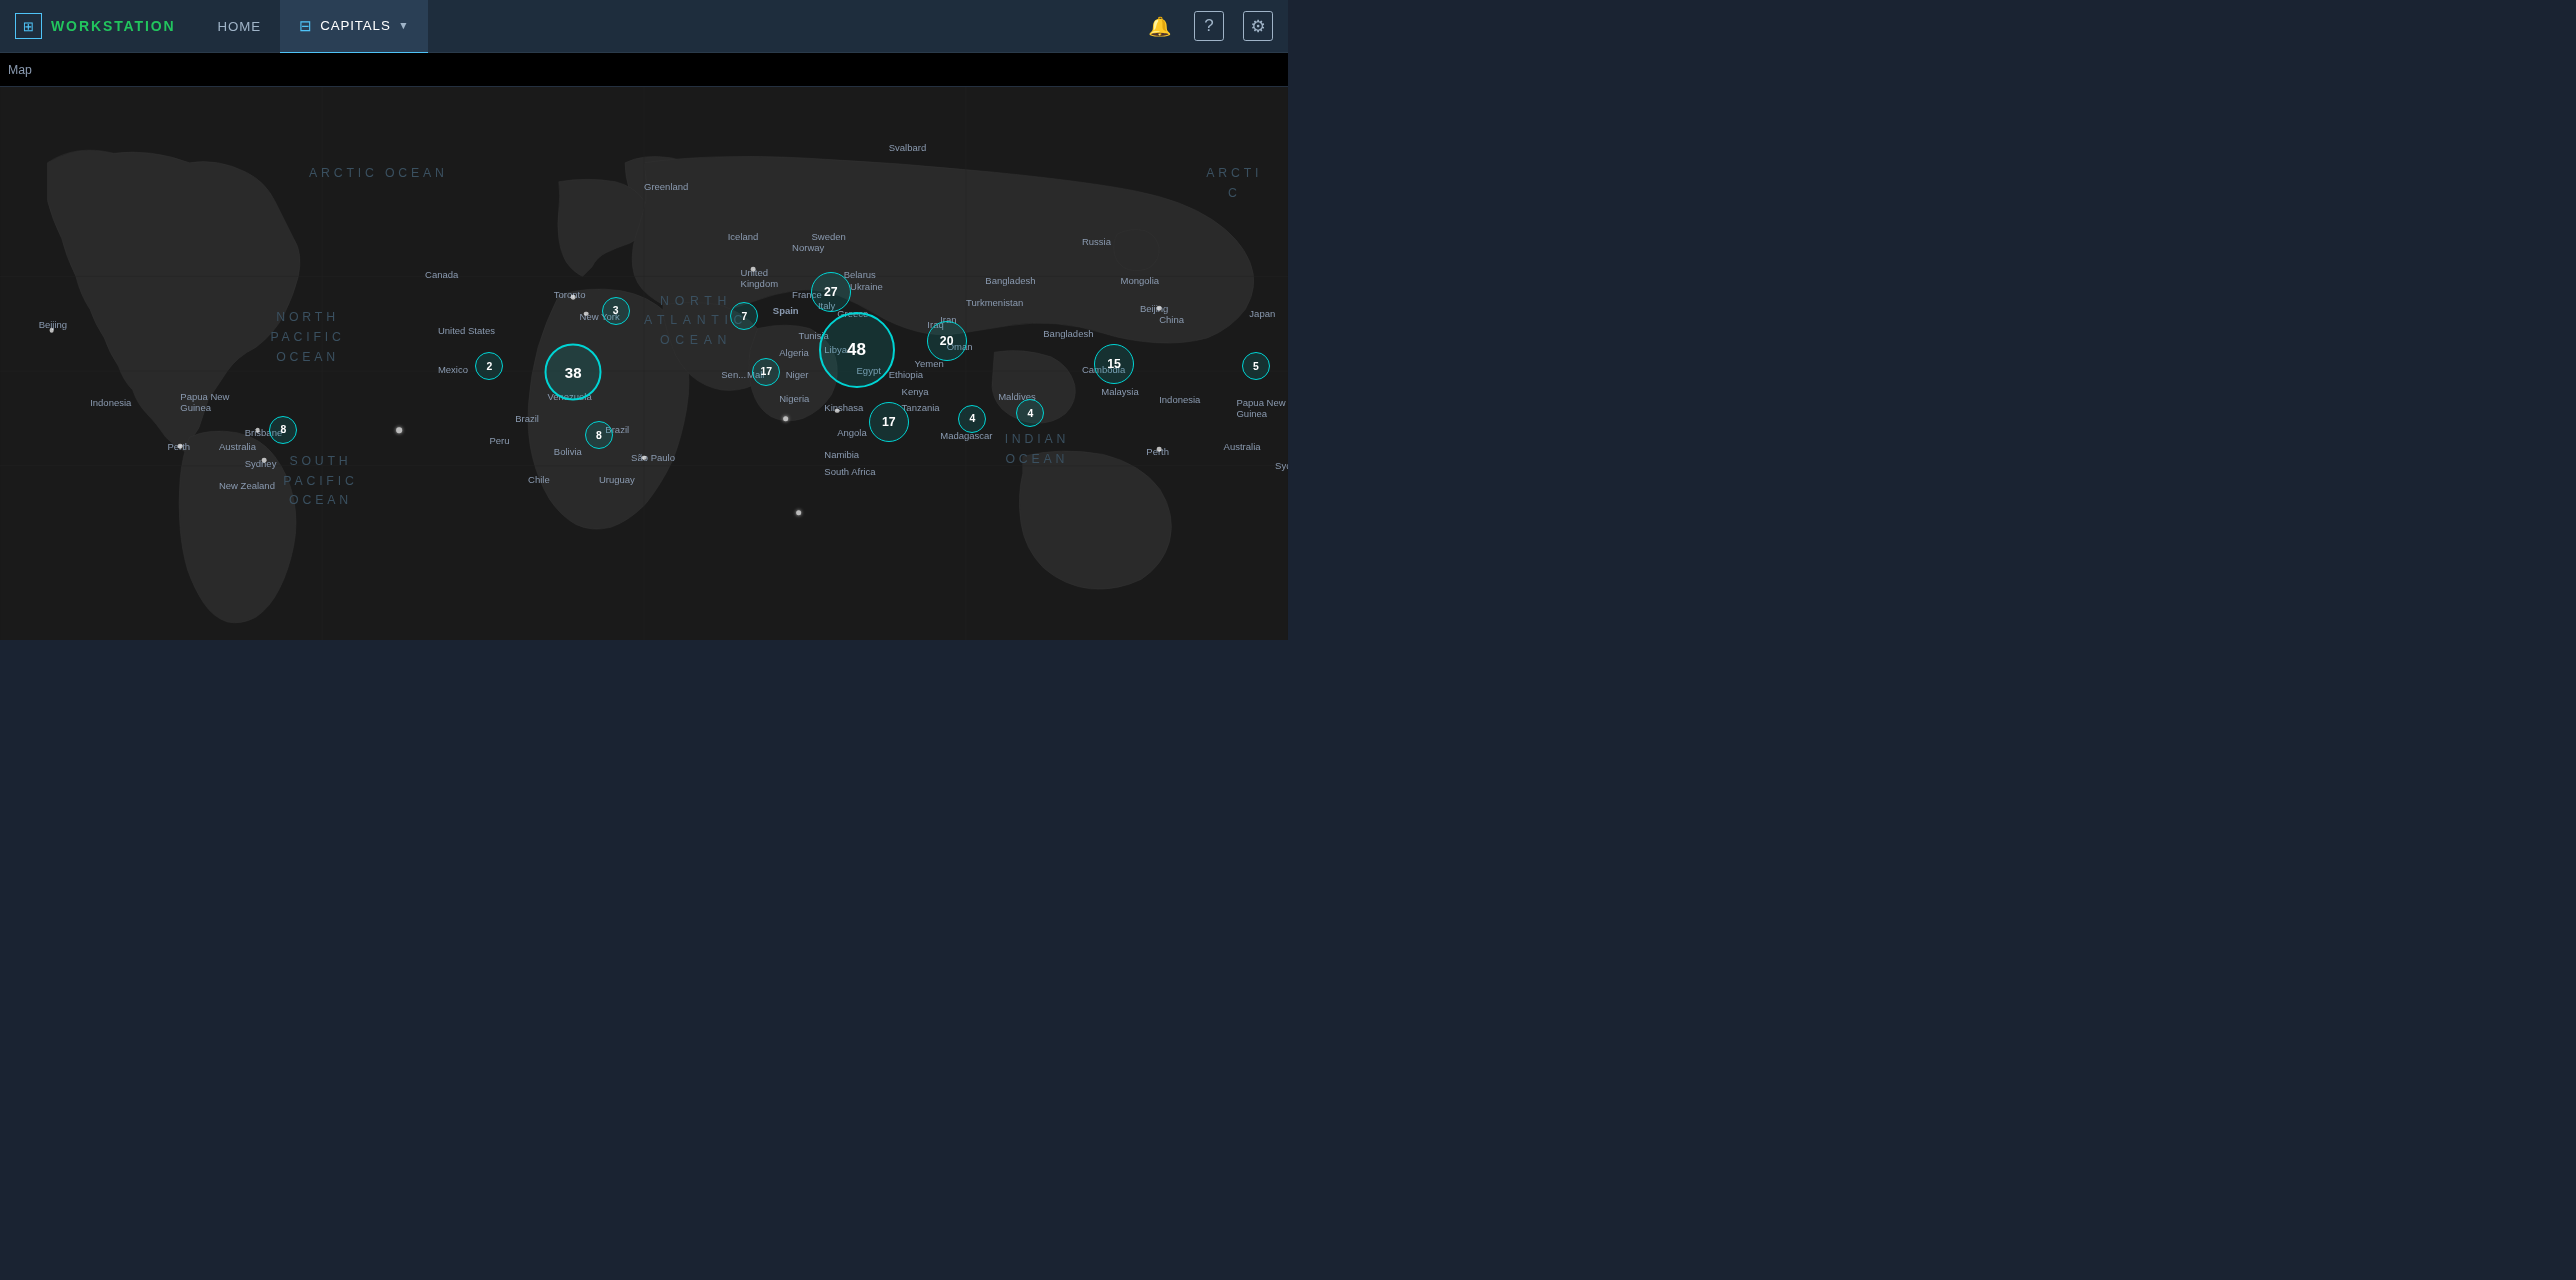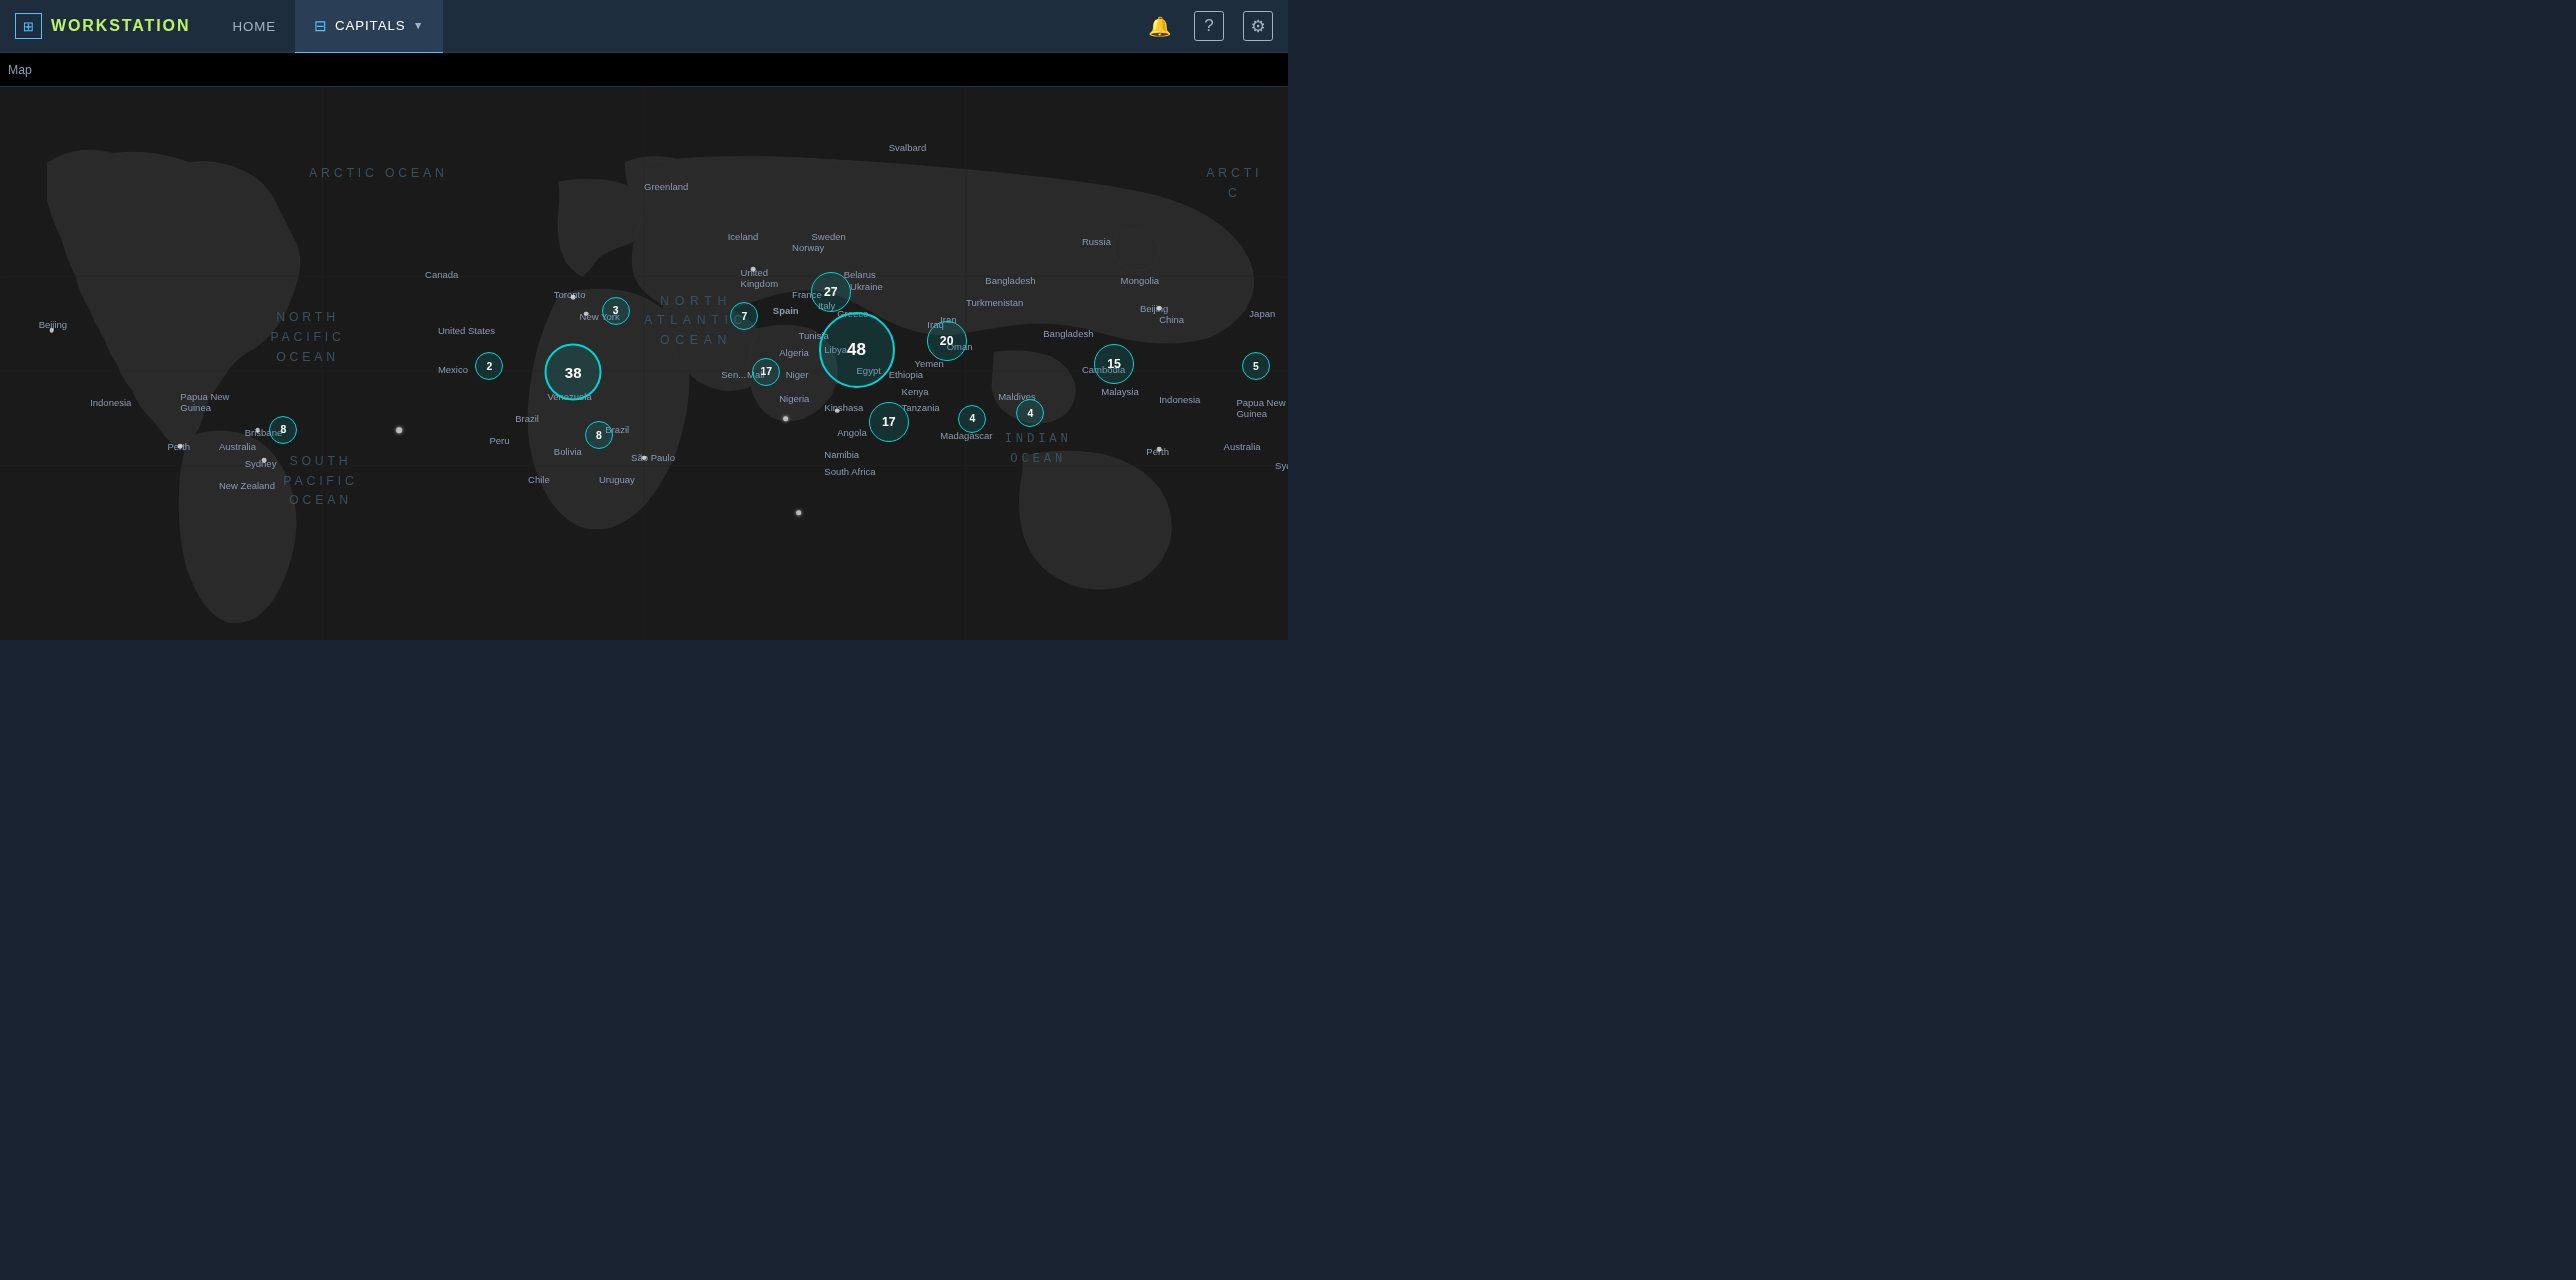--- a/index.html
+++ b/index.html
@@ -26,24 +26,24 @@
       width: 26.5px;
       height: 26.5px;
       border: 1.9px solid #4fc3f7;
       display: flex;
       align-items: center;
       justify-content: center;
       font-size: 13.3px;
       color: #4fc3f7;
     }
     .brand-name {
-      font-size: 16px;
+      font-size: 14px;
       font-weight: 700;
       letter-spacing: 1.9px;
-      color: #bef264;
+      color: #22c55e;
     }
     .nav-item {
       display: flex;
       align-items: center;
       padding: 0 19px;
       height: 53px;
       cursor: pointer;
       font-size: 13.3px;
       font-weight: 500;
       letter-spacing: 0.9px;
@@ -229,21 +229,21 @@
     <line x1="0" y1="400" x2="1360" y2="400" stroke="#252525" stroke-width="0.5"></line>
     <line x1="340" y1="0" x2="340" y2="584" stroke="#252525" stroke-width="0.5"></line>
     <line x1="680" y1="0" x2="680" y2="584" stroke="#252525" stroke-width="0.5"></line>
     <line x1="1020" y1="0" x2="1020" y2="584" stroke="#252525" stroke-width="0.5"></line>
   </svg>
 
   <div class="region-label" style="left:24%;top:14%;">Arctic Ocean</div>
   <div class="region-label" style="left:50%;top:37%;letter-spacing:5.7px;">North<br>Atlantic<br>Ocean</div>
   <div class="region-label" style="left:21%;top:40%;letter-spacing:3.8px;">North<br>Pacific<br>Ocean</div>
   <div class="region-label" style="left:22%;top:66%;letter-spacing:3.8px;">South<br>Pacific<br>Ocean</div>
-  <div class="region-label" style="left:78%;top:62%;letter-spacing:3.8px;font-family:Liberation Mono, monospace;">Indian<br>Ocean</div>
+  <div class="region-label" style="left:78%;top:62%;letter-spacing:3.8px;">Indian<br>Ocean</div>
   <div class="region-label" style="right:2%;top:14%;letter-spacing:3.8px;">Arcti<br>c</div>
 
   <div class="city-label" style="left:3%;top:42%;">Beijing</div>
   <div class="city-dot" style="left:4%;top:44%;"></div>
   <div class="city-label" style="left:43%;top:36.5%;">Toronto</div>
   <div class="city-dot" style="left:44.5%;top:38%;"></div>
   <div class="city-label" style="left:45%;top:40.5%;">New York</div>
   <div class="city-dot" style="left:45.5%;top:41%;"></div>
   <div class="city-label" style="left:49%;top:66%;">São Paulo</div>
   <div class="city-dot" style="left:50%;top:67%;"></div>

